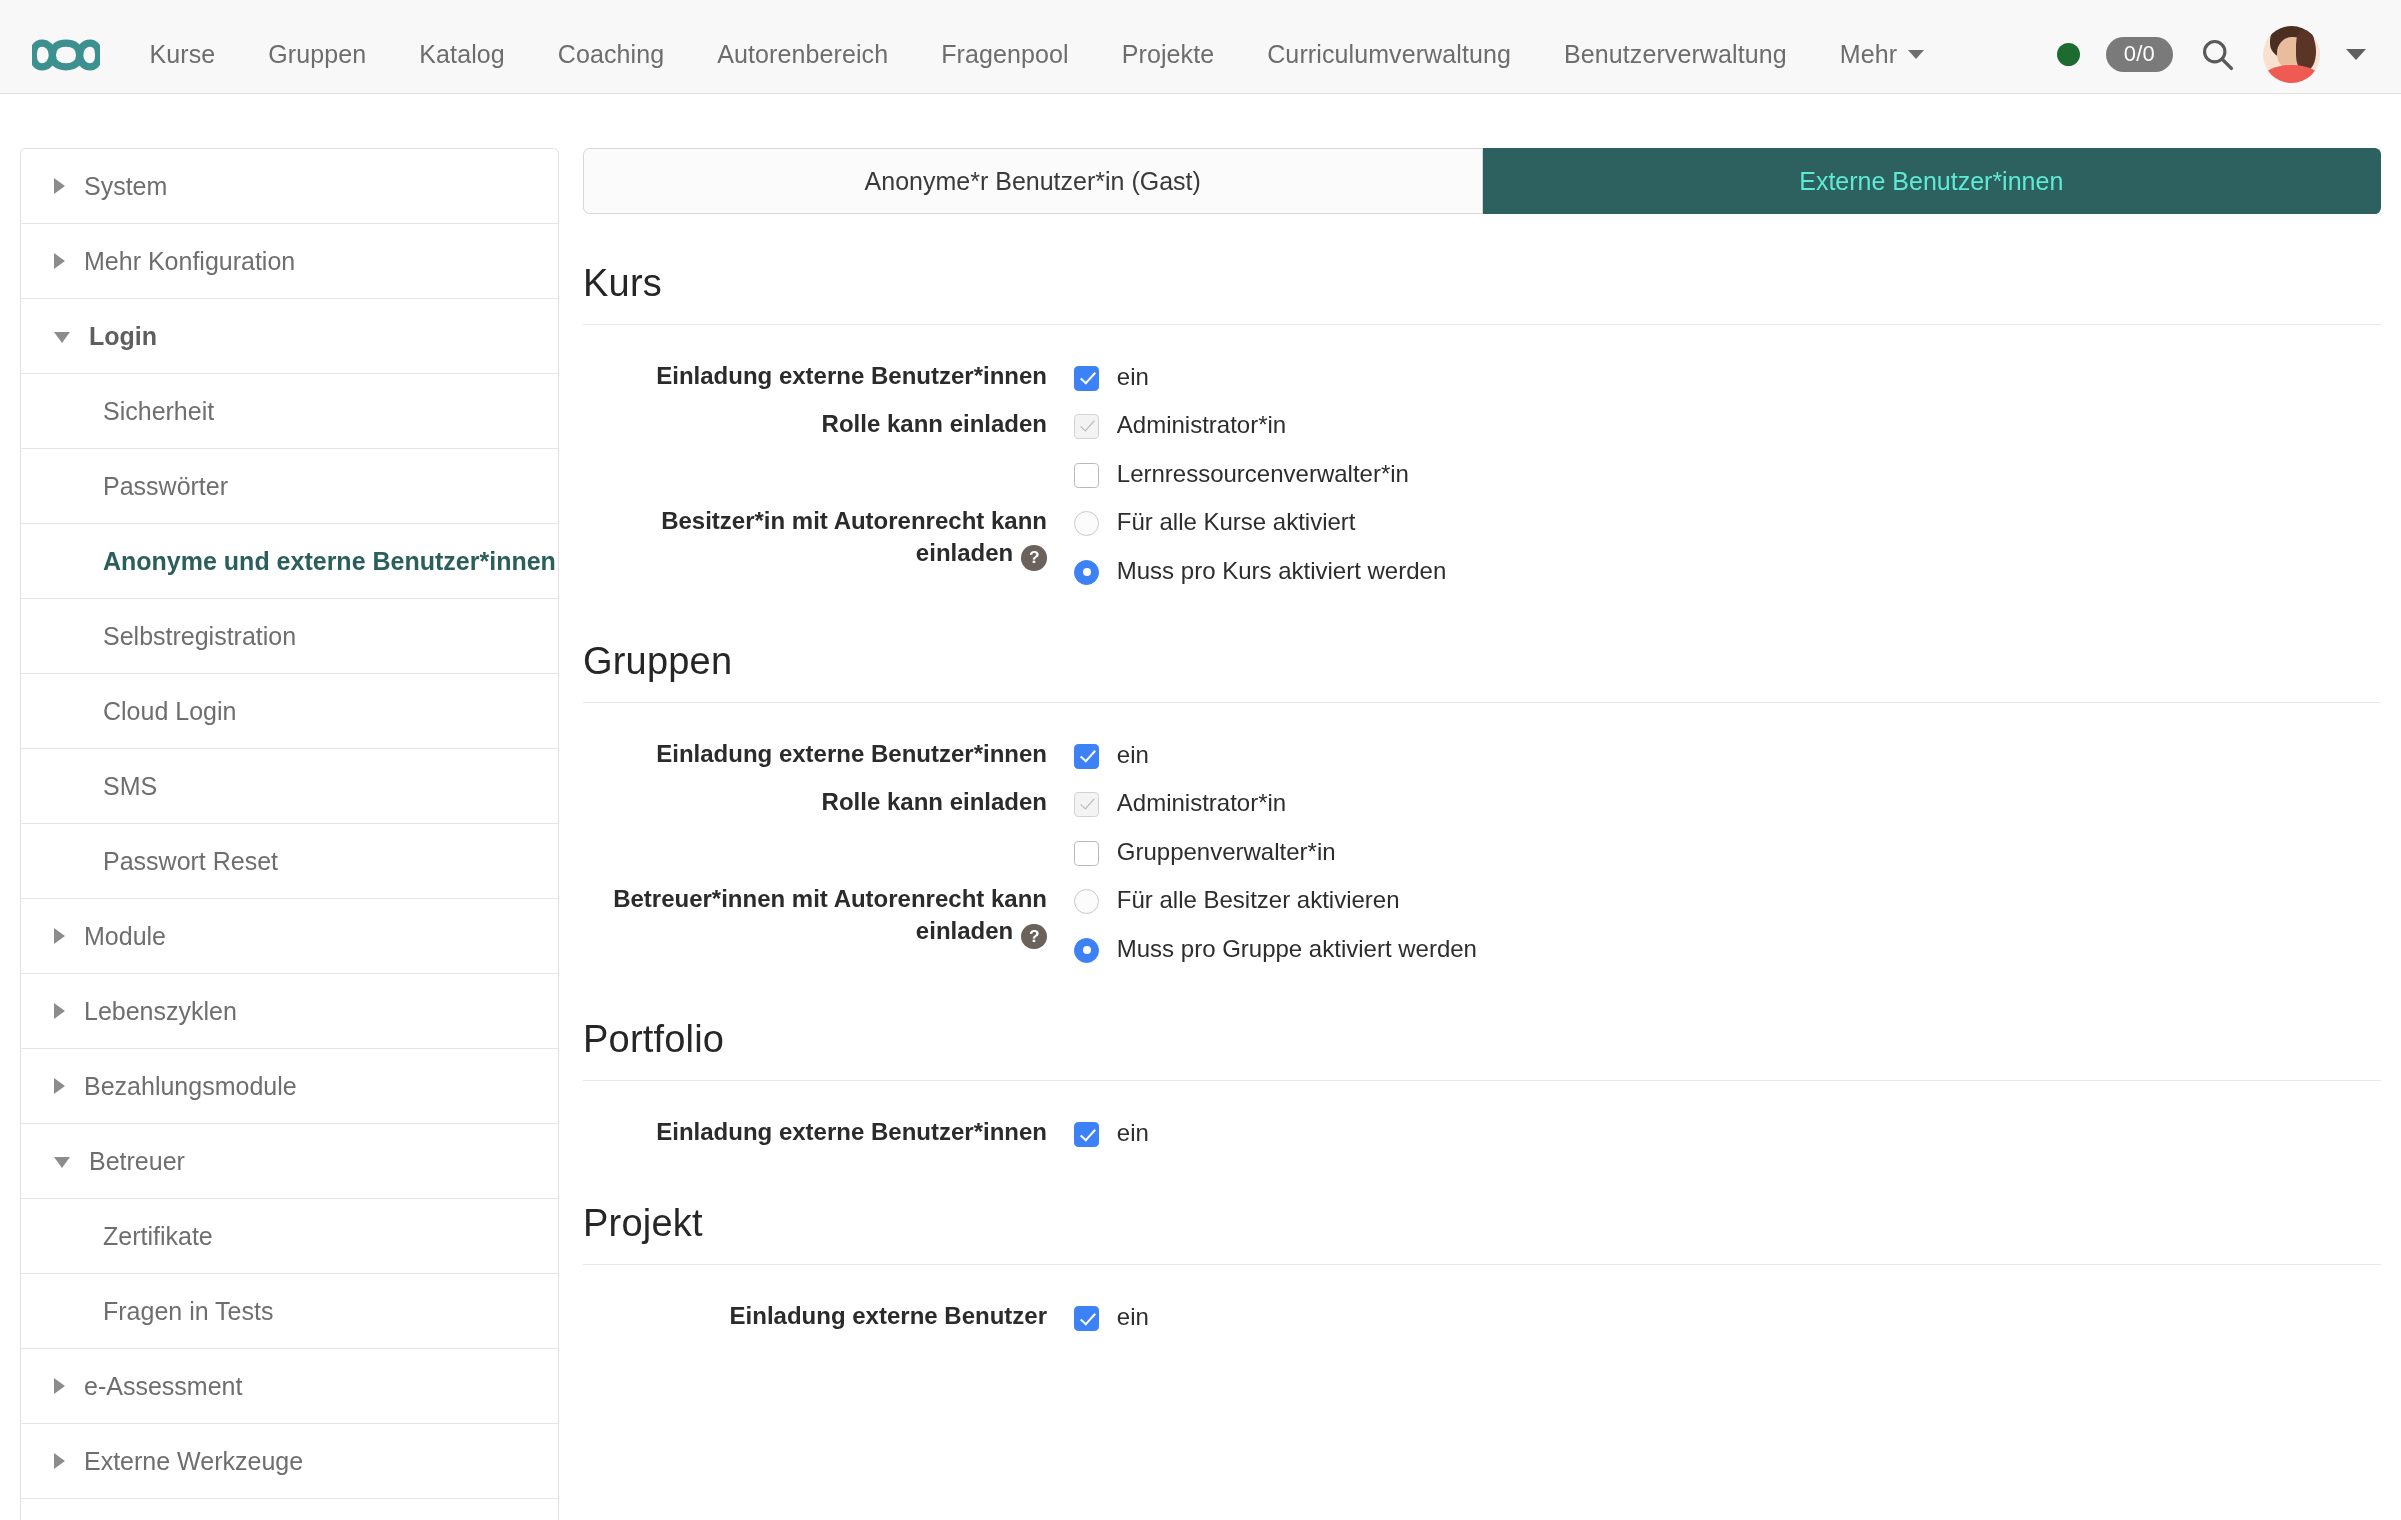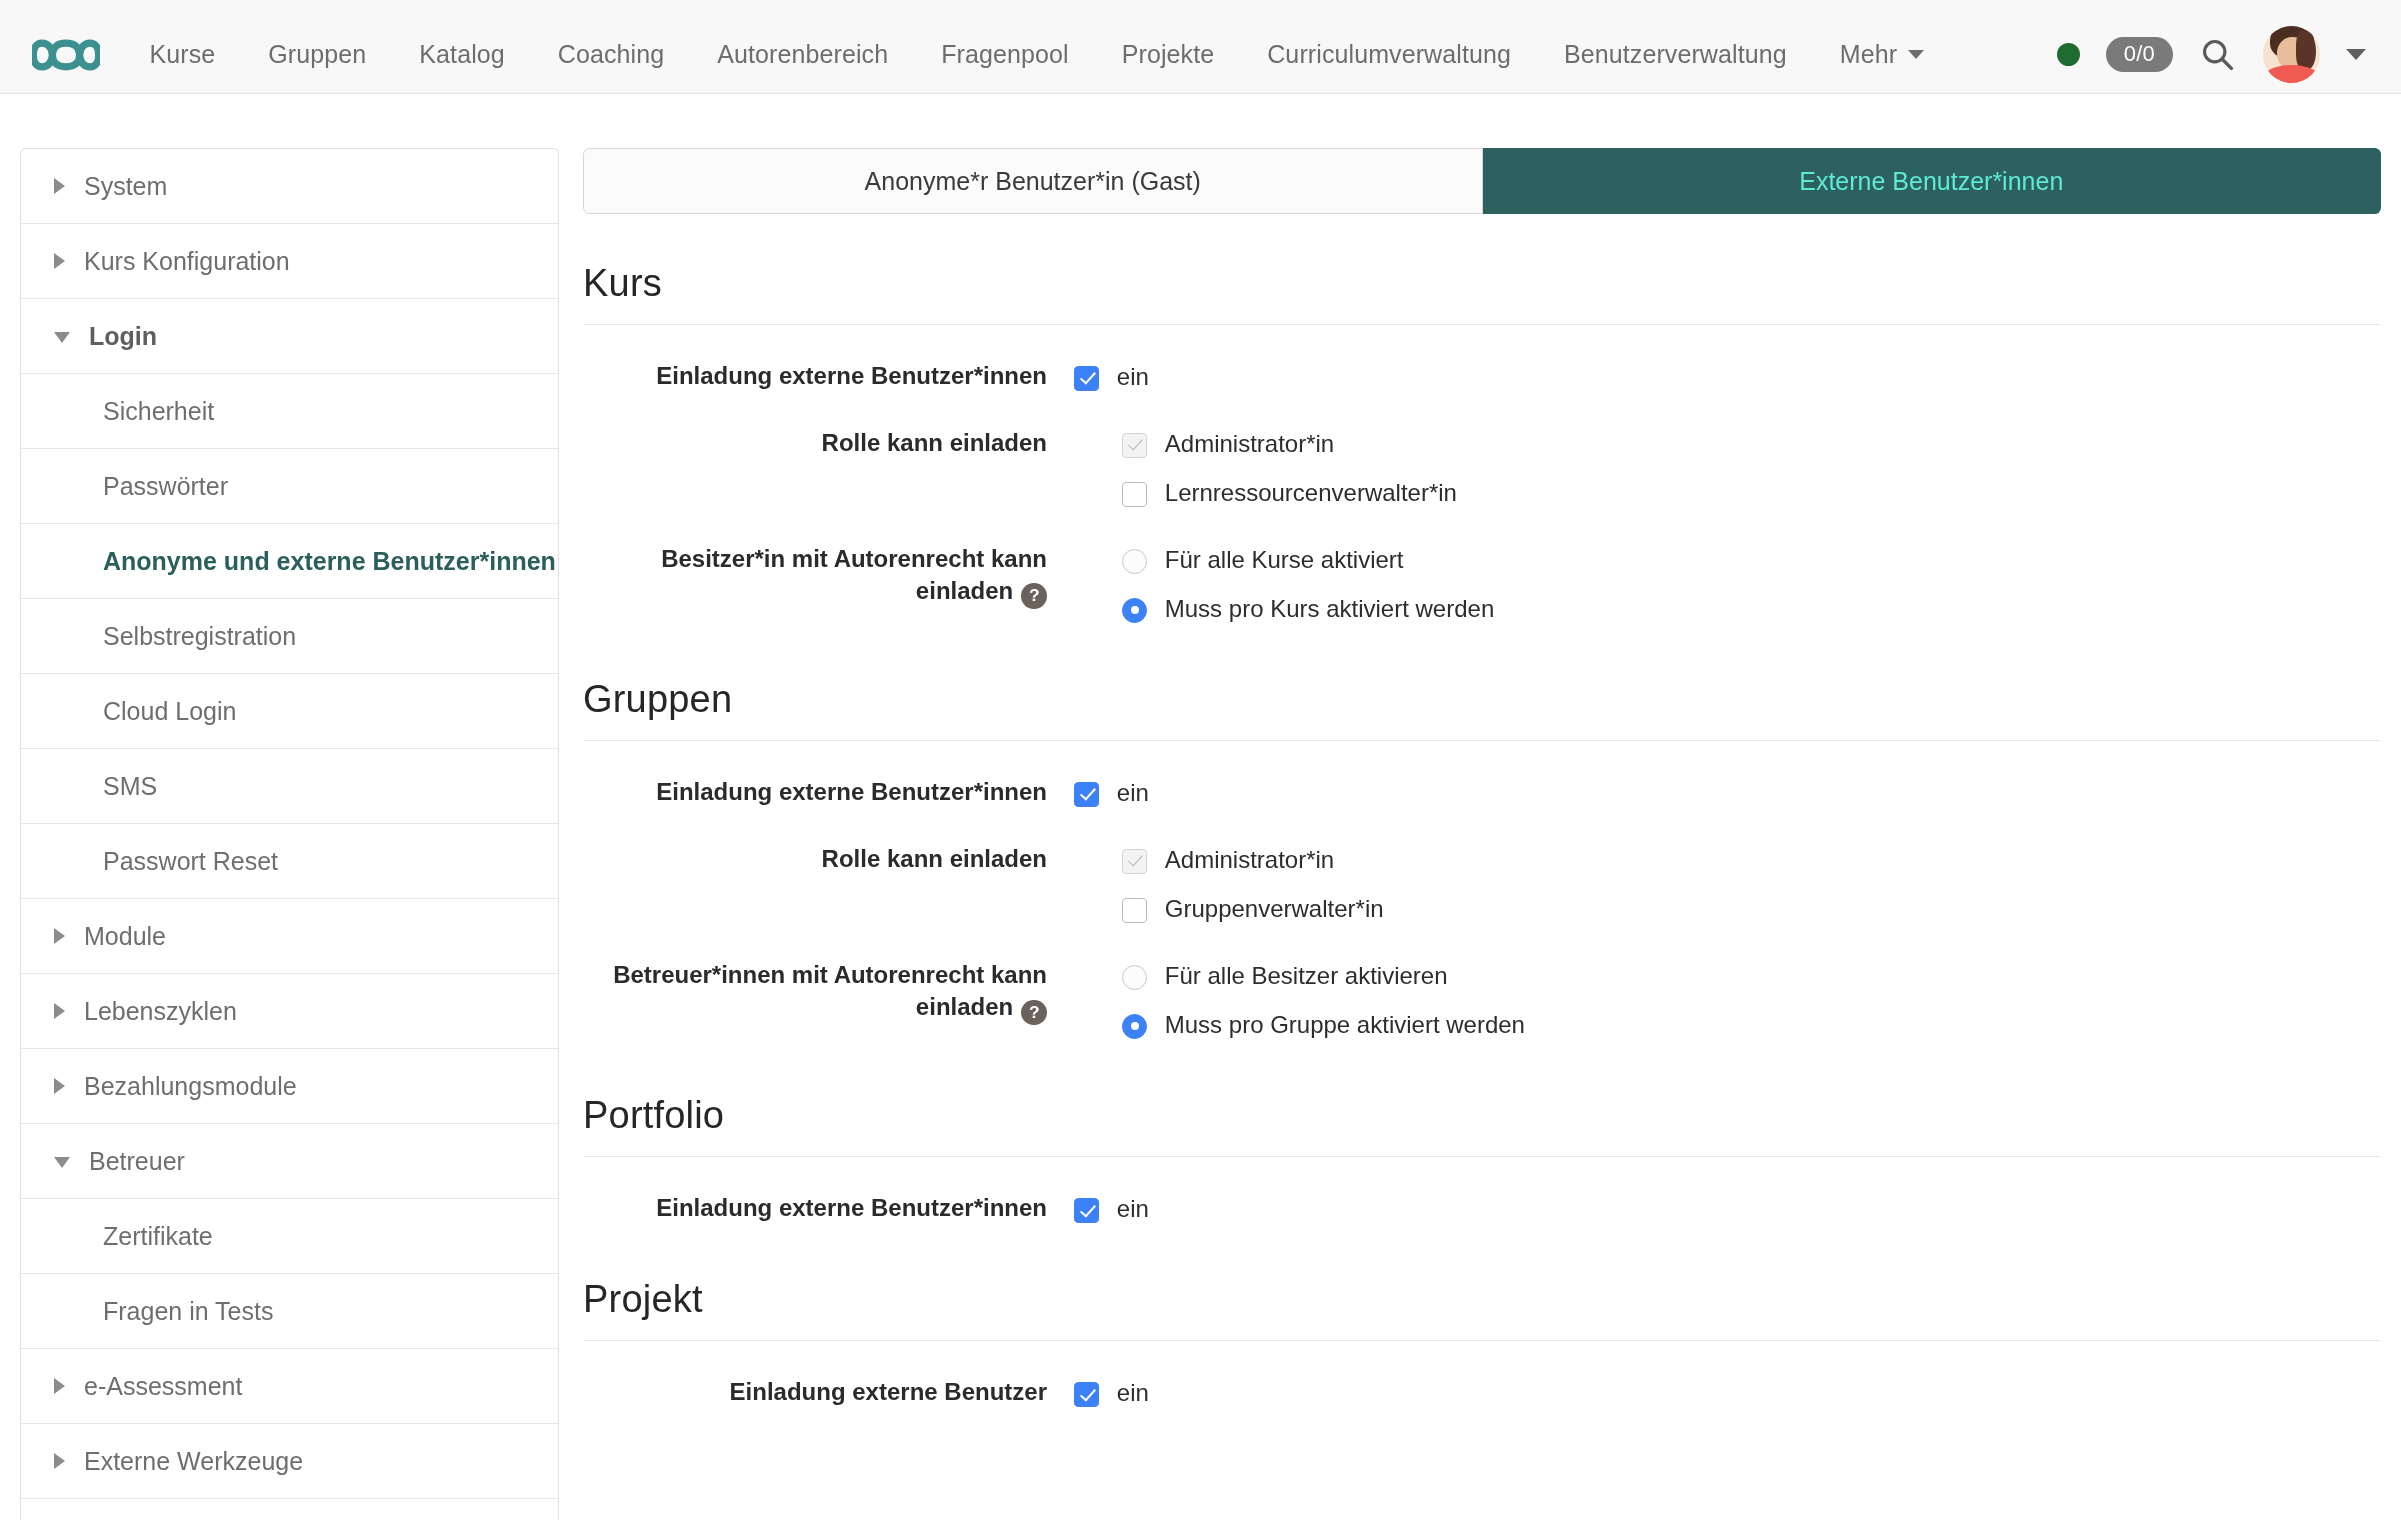--- a/index.html
+++ b/index.html
@@ -208,21 +208,21 @@
     padding-bottom: 19px;
     border-bottom: 1.8px solid #e8e8e8;
     letter-spacing: 0.2px;
   }
 
   .form-row {
     display: flex;
     align-items: flex-start;
     margin-top: 33px;
   }
-  .form-row.tight { margin-top: 27px; gap: 48px; }
+  .form-row.tight { margin-top: 8px; }
   .form-label {
     width: 464px;
     flex: 0 0 464px;
     text-align: right;
     font-size: 24px;
     font-weight: bold;
     color: #2b2b2b;
     line-height: 1.33;
     padding-top: 1.8px;
     padding-right: 0;
@@ -365,21 +365,21 @@
 
 <div class="page">
 
   <div class="sidebar" id="sidebar">
       <div class="side-item">
         <span class="tri closed"></span>
         <span>System</span>
       </div>
       <div class="side-item">
         <span class="tri closed"></span>
-        <span>Kurs Konfiguration</span>
+        <span>Mehr Konfiguration</span>
       </div>
       <div class="side-item expanded">
         <span class="tri open"></span>
         <span>Login</span>
       </div>
       <div class="side-item child">
         <span>Sicherheit</span>
       </div>
       <div class="side-item child">
         <span>Passwörter</span>

